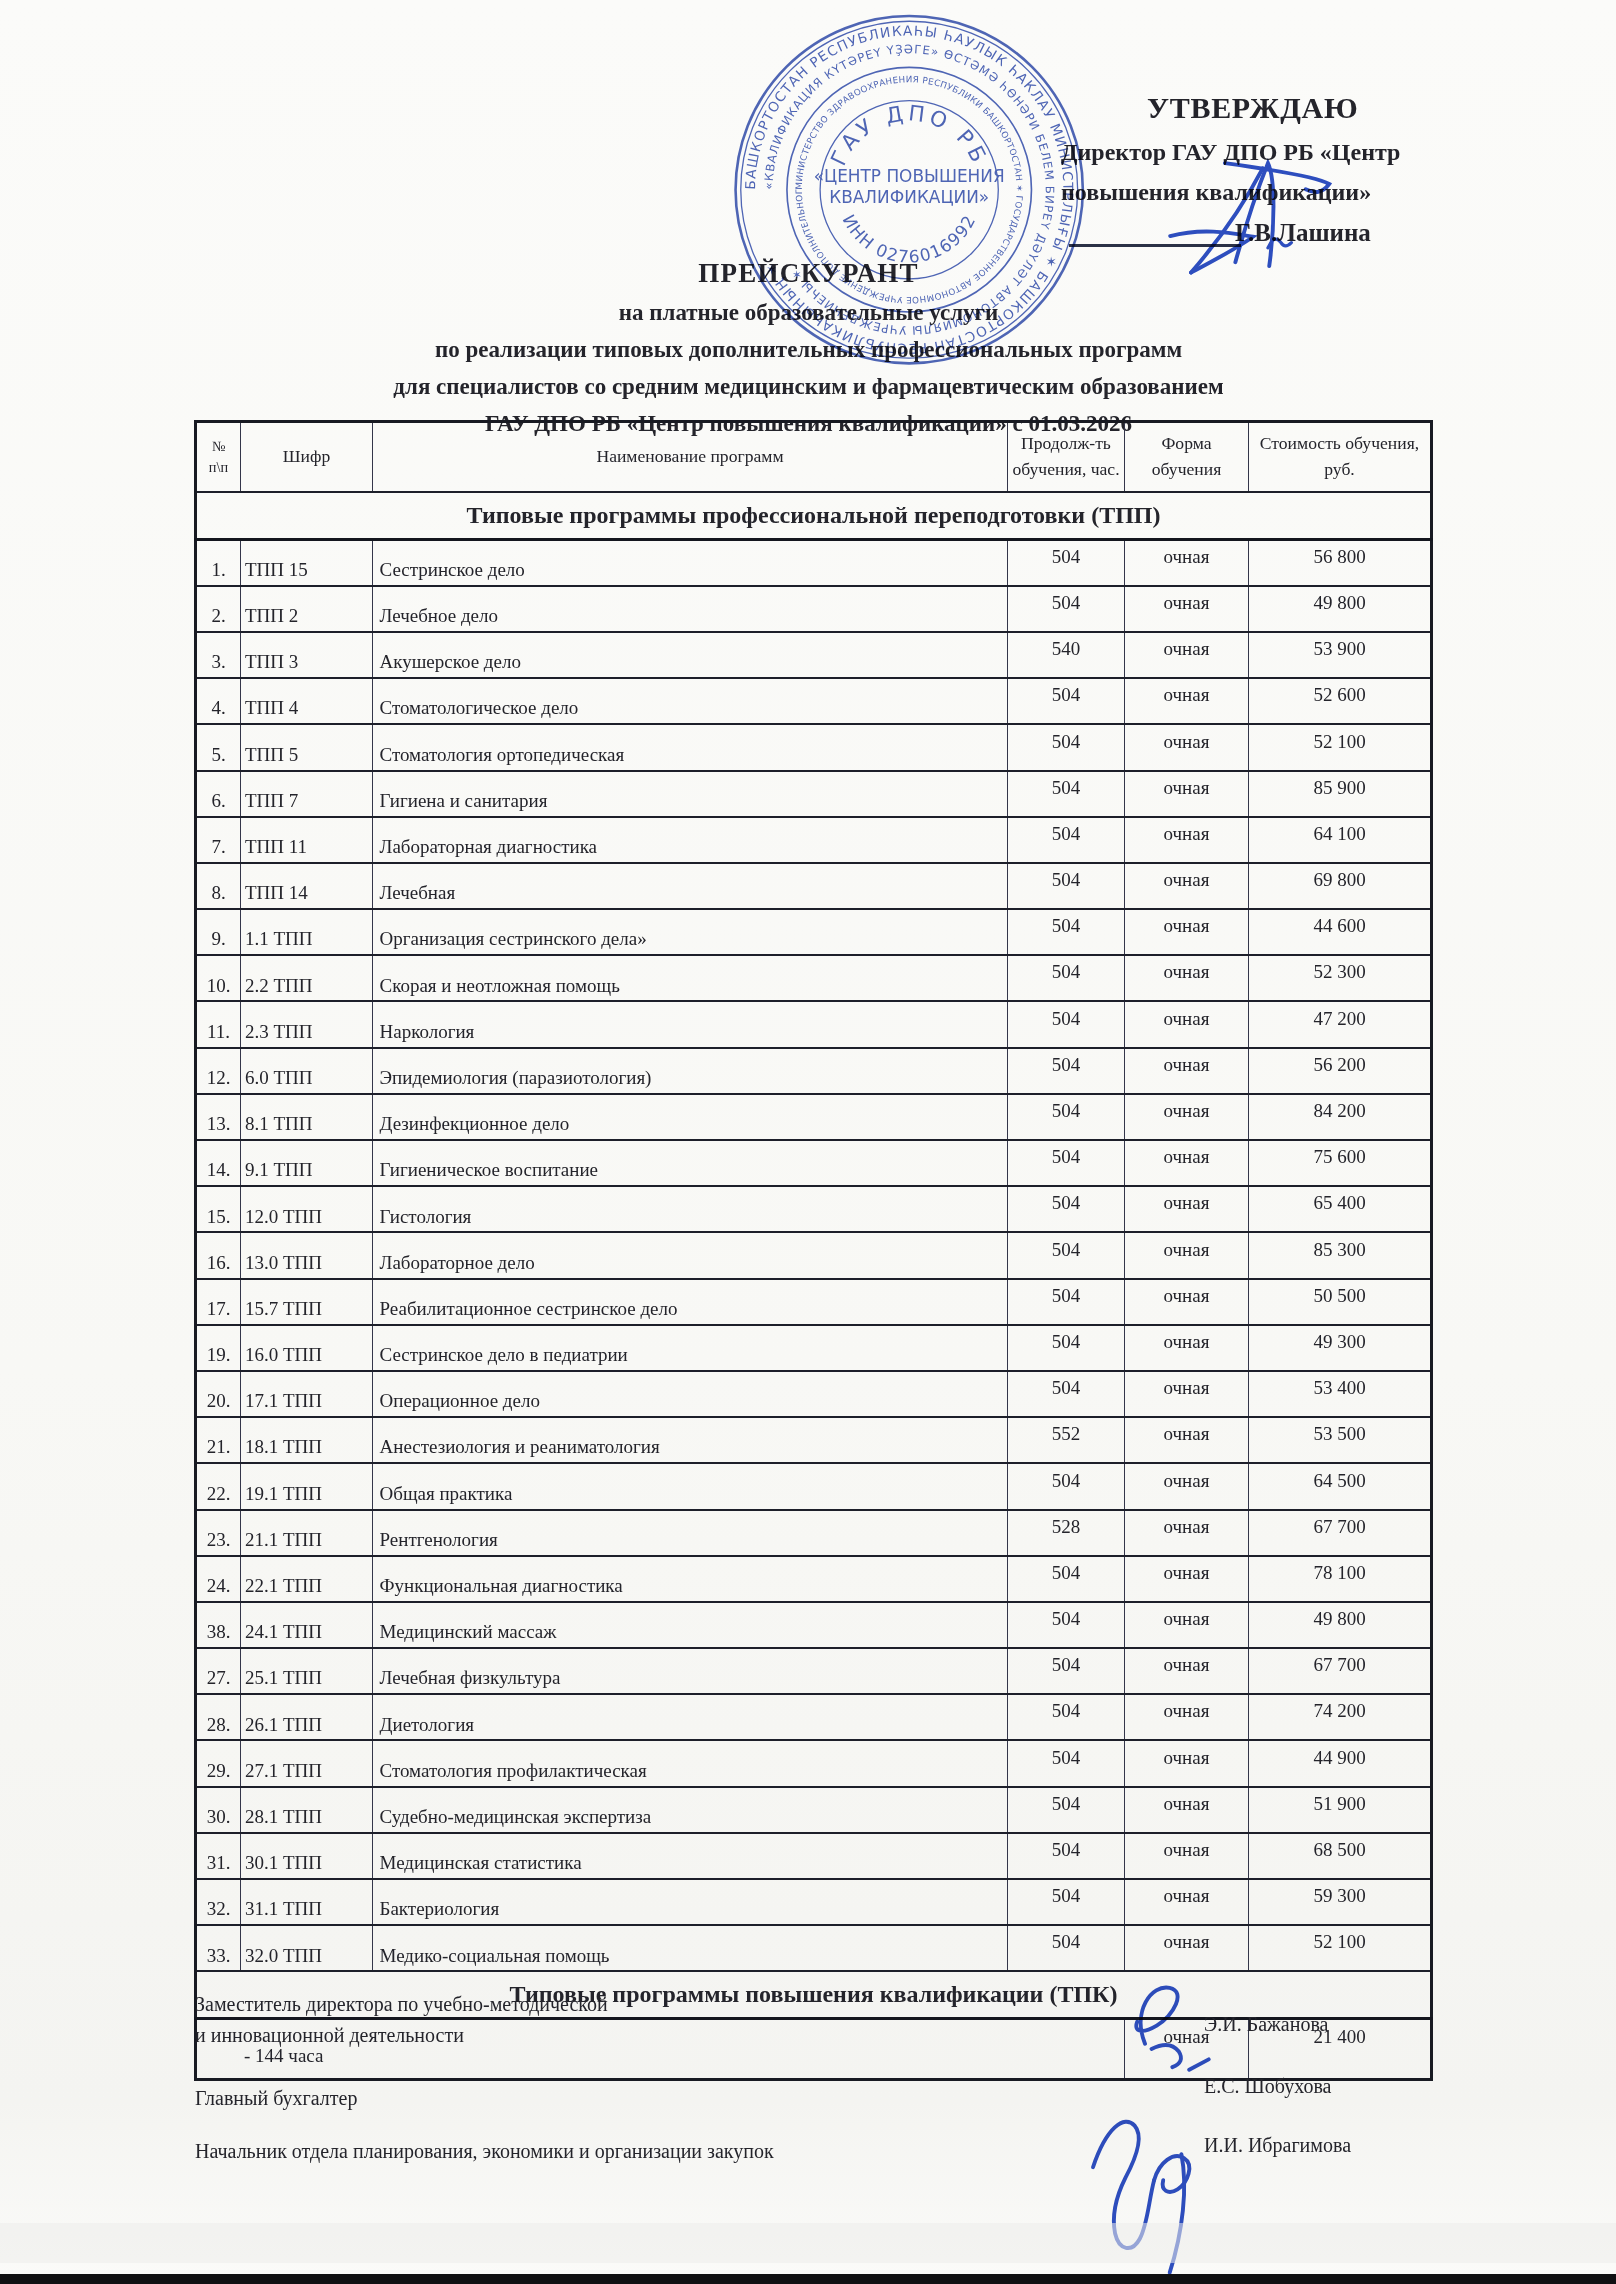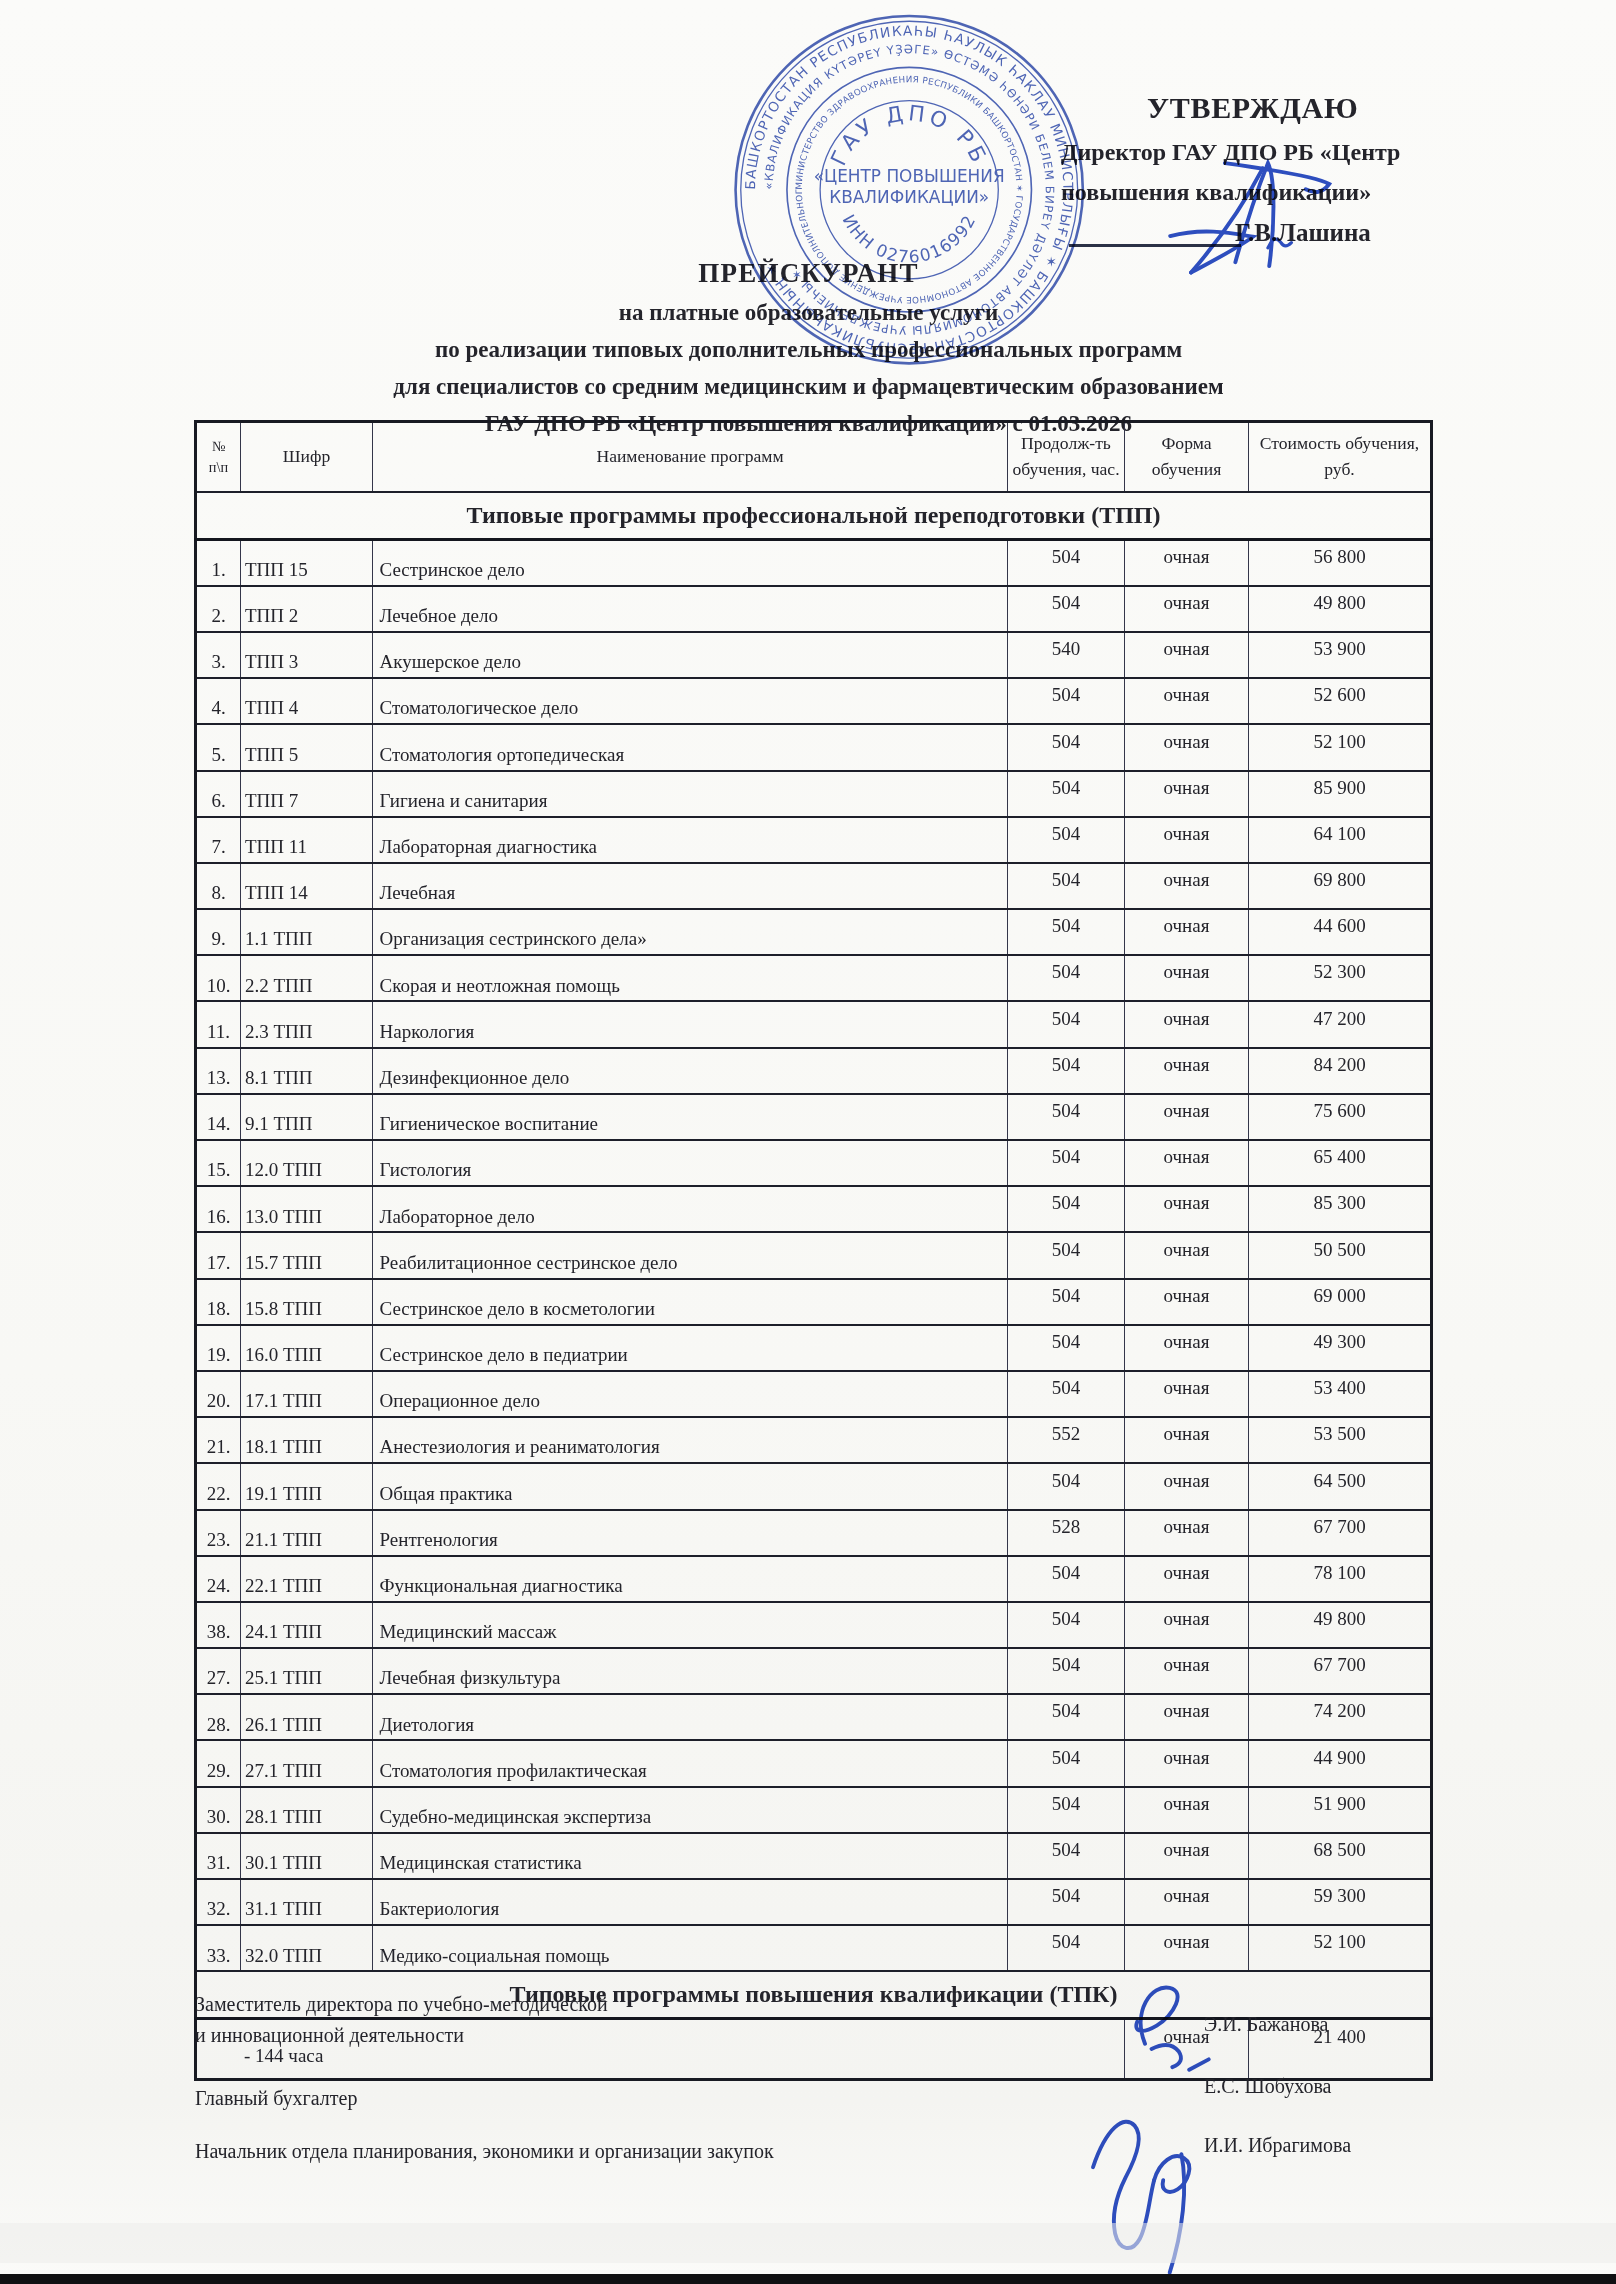--- a/index.html
+++ b/index.html
@@ -239,20 +239,28 @@
 
     <tr>
       <td class="c-num">11.</td>
       <td class="c-code">2.3 ТПП</td>
       <td class="c-name">Наркология</td>
       <td class="c-hours">504</td>
       <td class="c-form">очная</td>
       <td class="c-price">47 200</td>
     </tr>
 
+    <tr>
+      <td class="c-num">12.</td>
+      <td class="c-code">6.0 ТПП</td>
+      <td class="c-name">Эпидемиология (паразиотология)</td>
+      <td class="c-hours">504</td>
+      <td class="c-form">очная</td>
+      <td class="c-price">56 200</td>
+    </tr>
 
     <tr>
       <td class="c-num">13.</td>
       <td class="c-code">8.1 ТПП</td>
       <td class="c-name">Дезинфекционное дело</td>
       <td class="c-hours">504</td>
       <td class="c-form">очная</td>
       <td class="c-price">84 200</td>
     </tr>
 
@@ -285,28 +293,20 @@
 
     <tr>
       <td class="c-num">17.</td>
       <td class="c-code">15.7 ТПП</td>
       <td class="c-name">Реабилитационное сестринское дело</td>
       <td class="c-hours">504</td>
       <td class="c-form">очная</td>
       <td class="c-price">50 500</td>
     </tr>
 
-    <tr>
-      <td class="c-num">18.</td>
-      <td class="c-code">15.8 ТПП</td>
-      <td class="c-name">Сестринское дело в косметологии</td>
-      <td class="c-hours">504</td>
-      <td class="c-form">очная</td>
-      <td class="c-price">69 000</td>
-    </tr>
 
     <tr>
       <td class="c-num">19.</td>
       <td class="c-code">16.0 ТПП</td>
       <td class="c-name">Сестринское дело в педиатрии</td>
       <td class="c-hours">504</td>
       <td class="c-form">очная</td>
       <td class="c-price">49 300</td>
     </tr>
 

